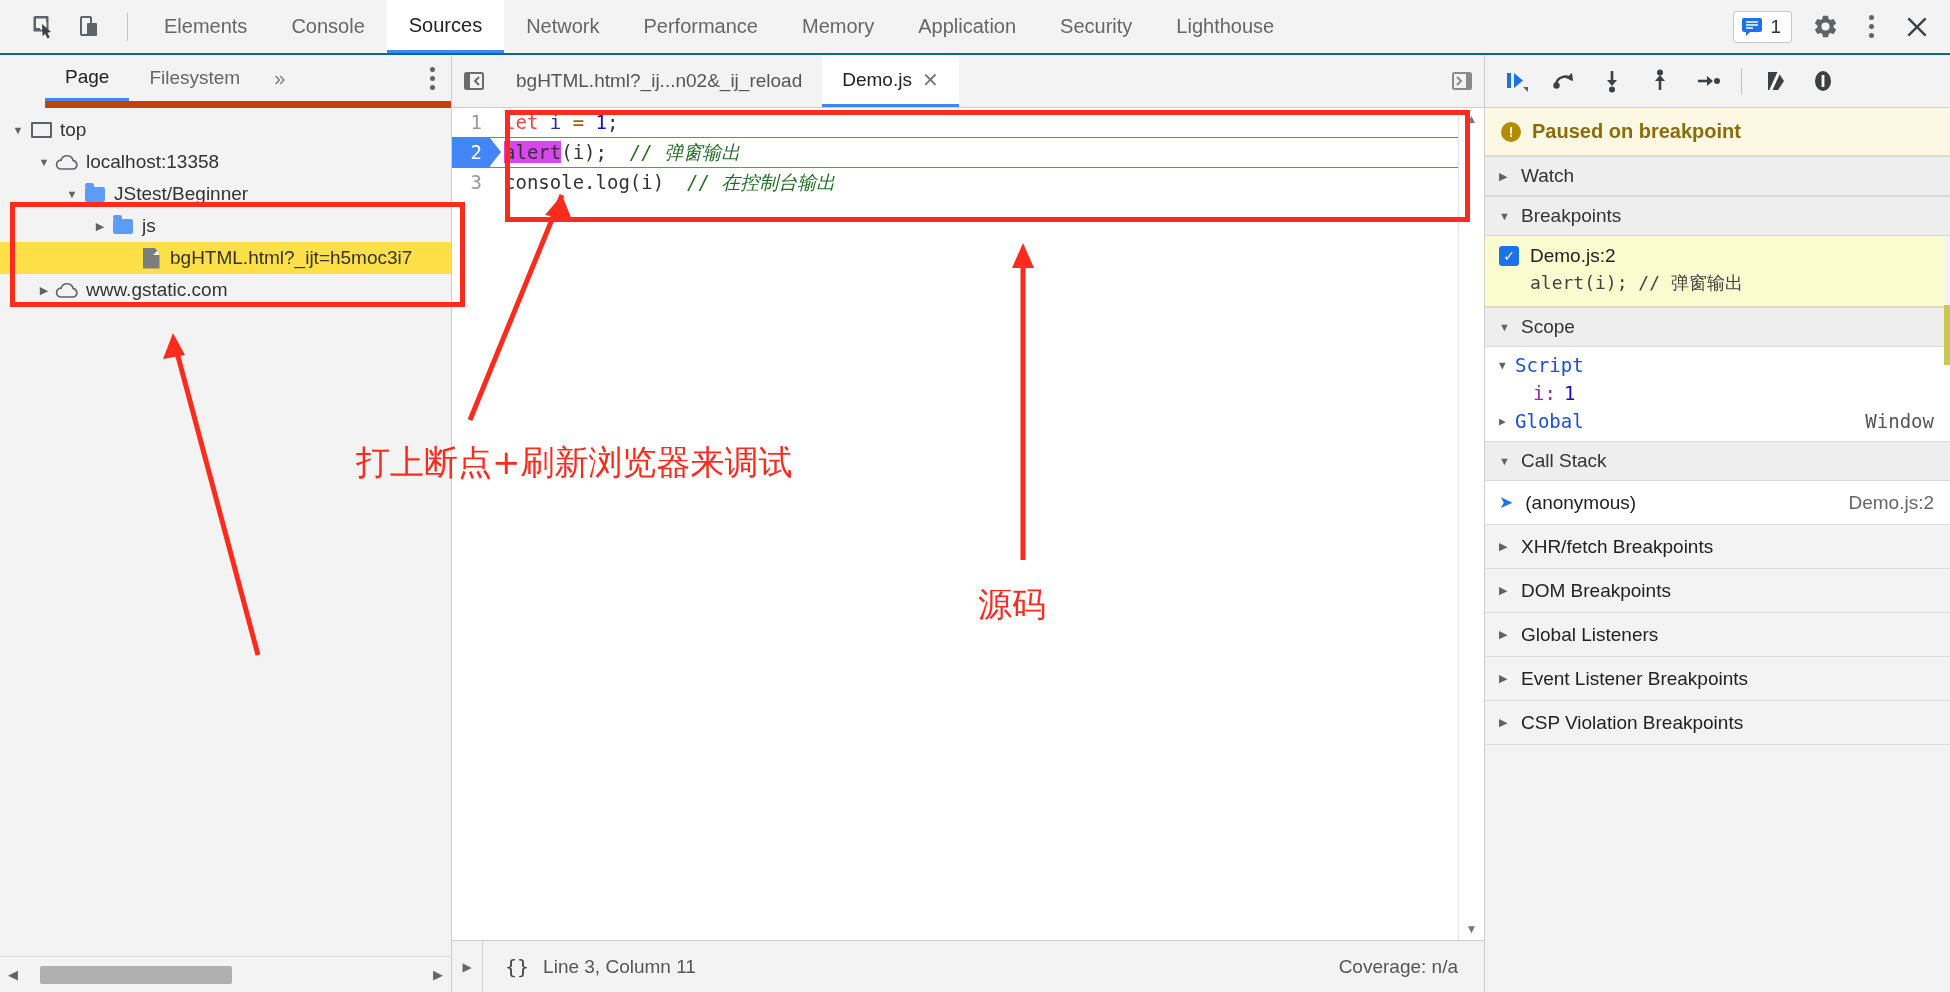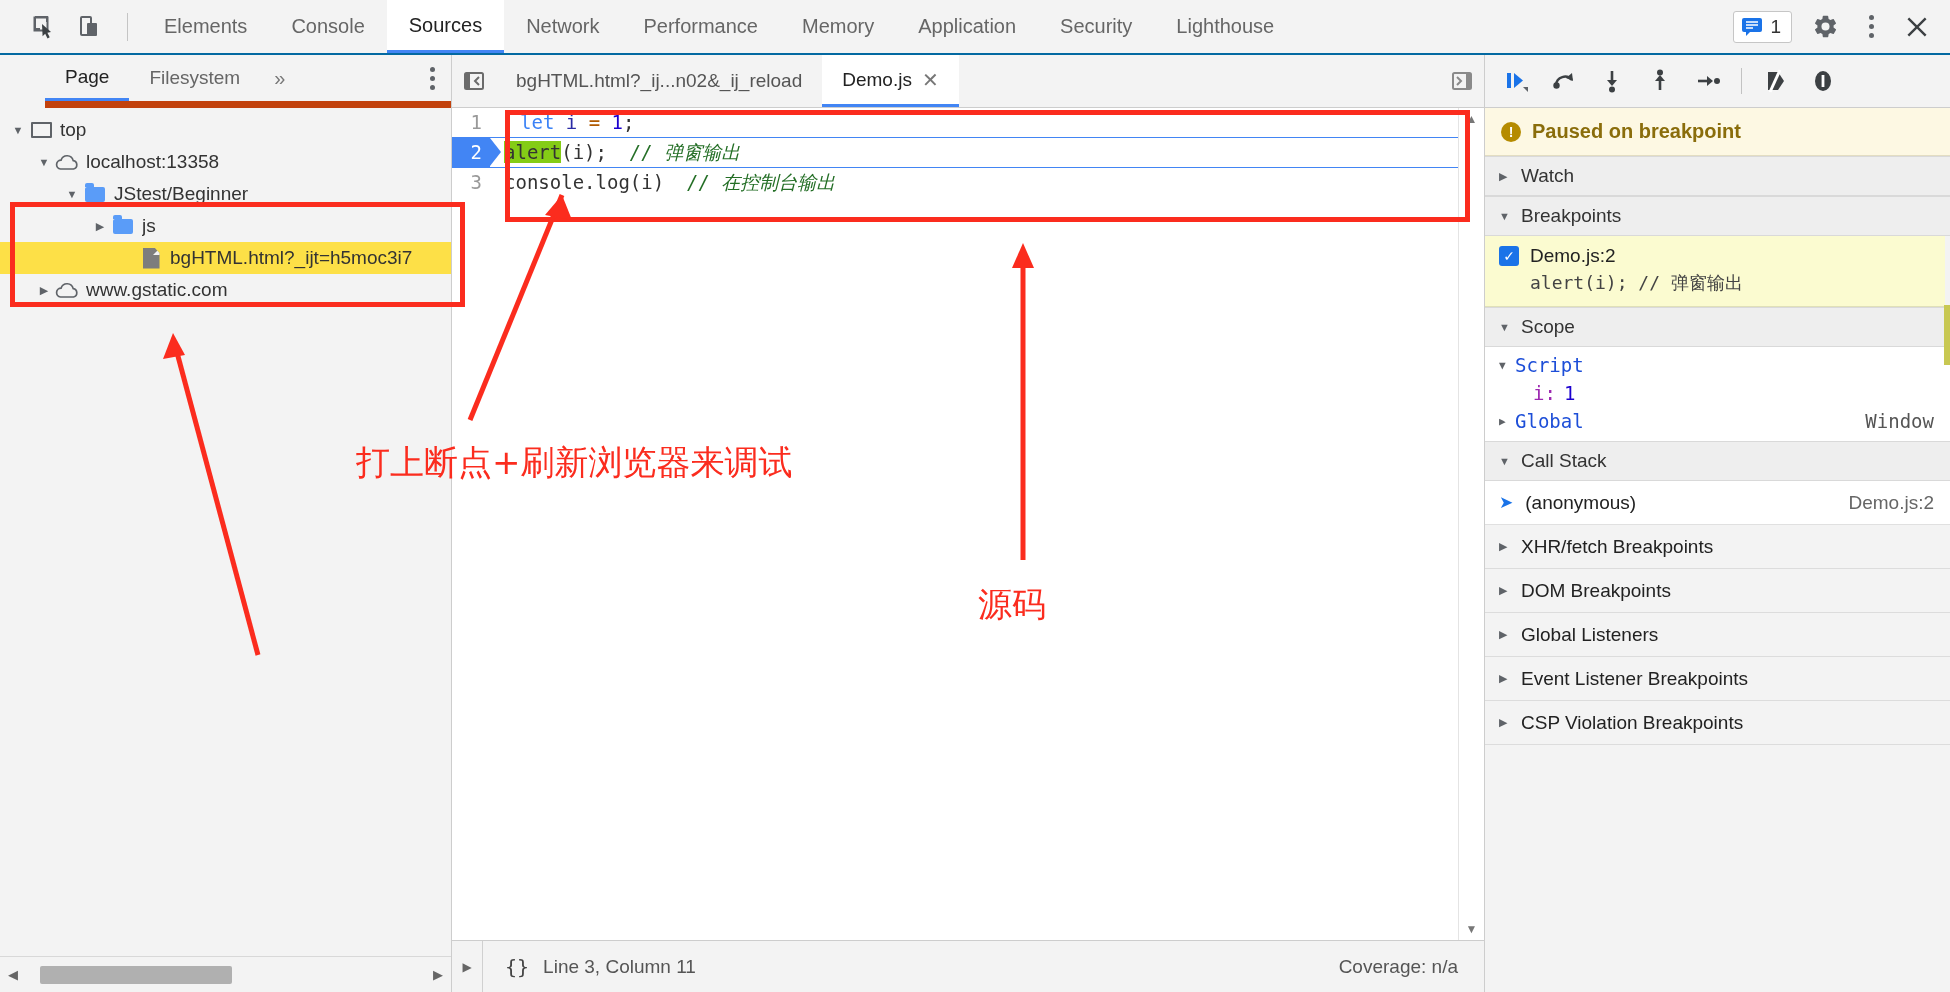--- a/index.html
+++ b/index.html
@@ -125,23 +125,23 @@
     background:#fff;box-sizing:border-box;user-select:none;
   }
   .gutter.bp{
     background:#4285f4;color:#fff;position:relative;
   }
   .gutter.bp:after{
     content:"";position:absolute;right:-11px;top:0;width:0;height:0;
     border-style:solid;border-width:14.5px 0 14.5px 11px;border-color:transparent transparent transparent #4285f4;
   }
   .codetext{padding-left:14px;white-space:pre;}
-  .bp-line-bg{background:#84cc16;margin-top:21px;}
+  .bp-line-bg{background:#d946ef;margin-top:21px;}
   .hl-underline{border-top:1px solid #4285f4;border-bottom:1px solid #4285f4;}
-  .kw-let{color:#3b82f6;margin-left:16px;}
+  .kw-let{color:#ef4444;}
   .var{color:#2a2aa5;}
   .op{color:#b05a00;}
   .num{color:#1c00cf;}
   .punct{color:#333;}
   .cmt{color:#236e25;font-style:italic;}
   .plain{color:#333;}
 
   
   .ed-vscroll{
     width:26px;flex:0 0 26px;background:#fff;border-left:1px solid #e4e4e4;

